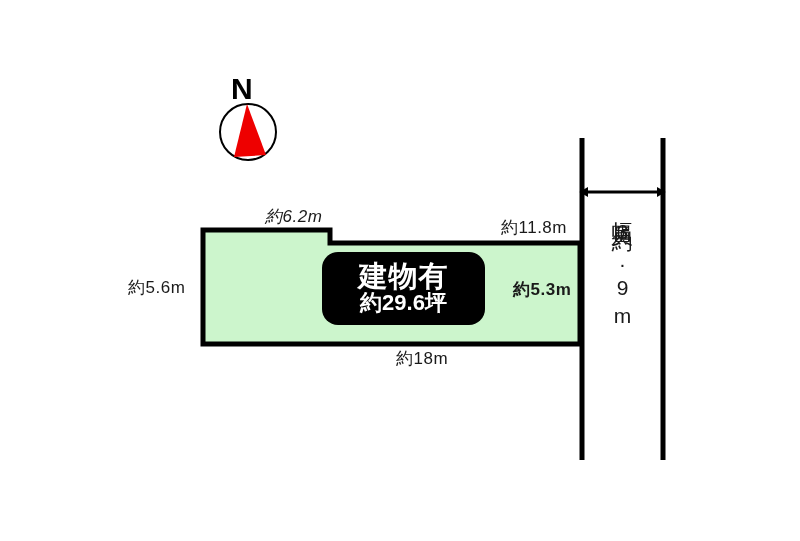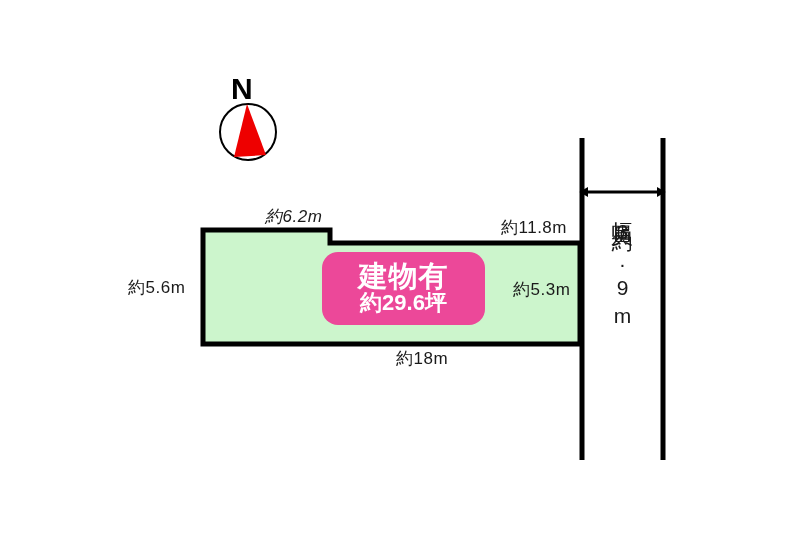--- a/index.html
+++ b/index.html
@@ -57,21 +57,21 @@
     font-family: "Liberation Sans", "DejaVu Sans", sans-serif;
   }
 
   
   #badge {
     position: absolute;
     display: flex;
     flex-direction: column;
     align-items: center;
     justify-content: center;
-    background: #ec4899;
+    background: #000000;
     border-radius: 16px;
     box-sizing: border-box;
   }
   #badge .badge-line {
     color: #ffffff;
     font-weight: bold;
     white-space: nowrap;
     line-height: 1.02;
     font-family: "Liberation Sans", "DejaVu Sans", sans-serif;
   }
@@ -113,21 +113,21 @@
   </svg>
 
   <div class="lbl lbl-compass" style="left:231px; top:74px;">N</div>
 
   <div class="lbl lbl-dim" style="left:265px; top:208px;font-style:italic;">約6.2m</div>
 
   <div class="lbl lbl-dim" style="left:459px; top:219px;margin-left:42px;">約11.8m</div>
 
   <div class="lbl lbl-dim" style="left:116px; top:279px;margin-left:12px;">約5.6m</div>
 
-  <div class="lbl lbl-dim" style="left:513px; top:281px;">約5.3m</div>
+  <div class="lbl lbl-dim" style="left:513px; top:281px;font-weight:bold;">約5.3m</div>
 
   <div class="lbl lbl-dim" style="left:396px; top:350px;">約18m</div>
 
   <div class="lbl-vert" style="left:612px; top:205px;">幅員約3.9m</div>
 
   <div id="badge" style="left:322px; top:252px; width:163px; height:73px;">
     <span class="badge-line badge-line-1">建物有</span>
     <span class="badge-line badge-line-2">約29.6坪</span>
   </div>
 

